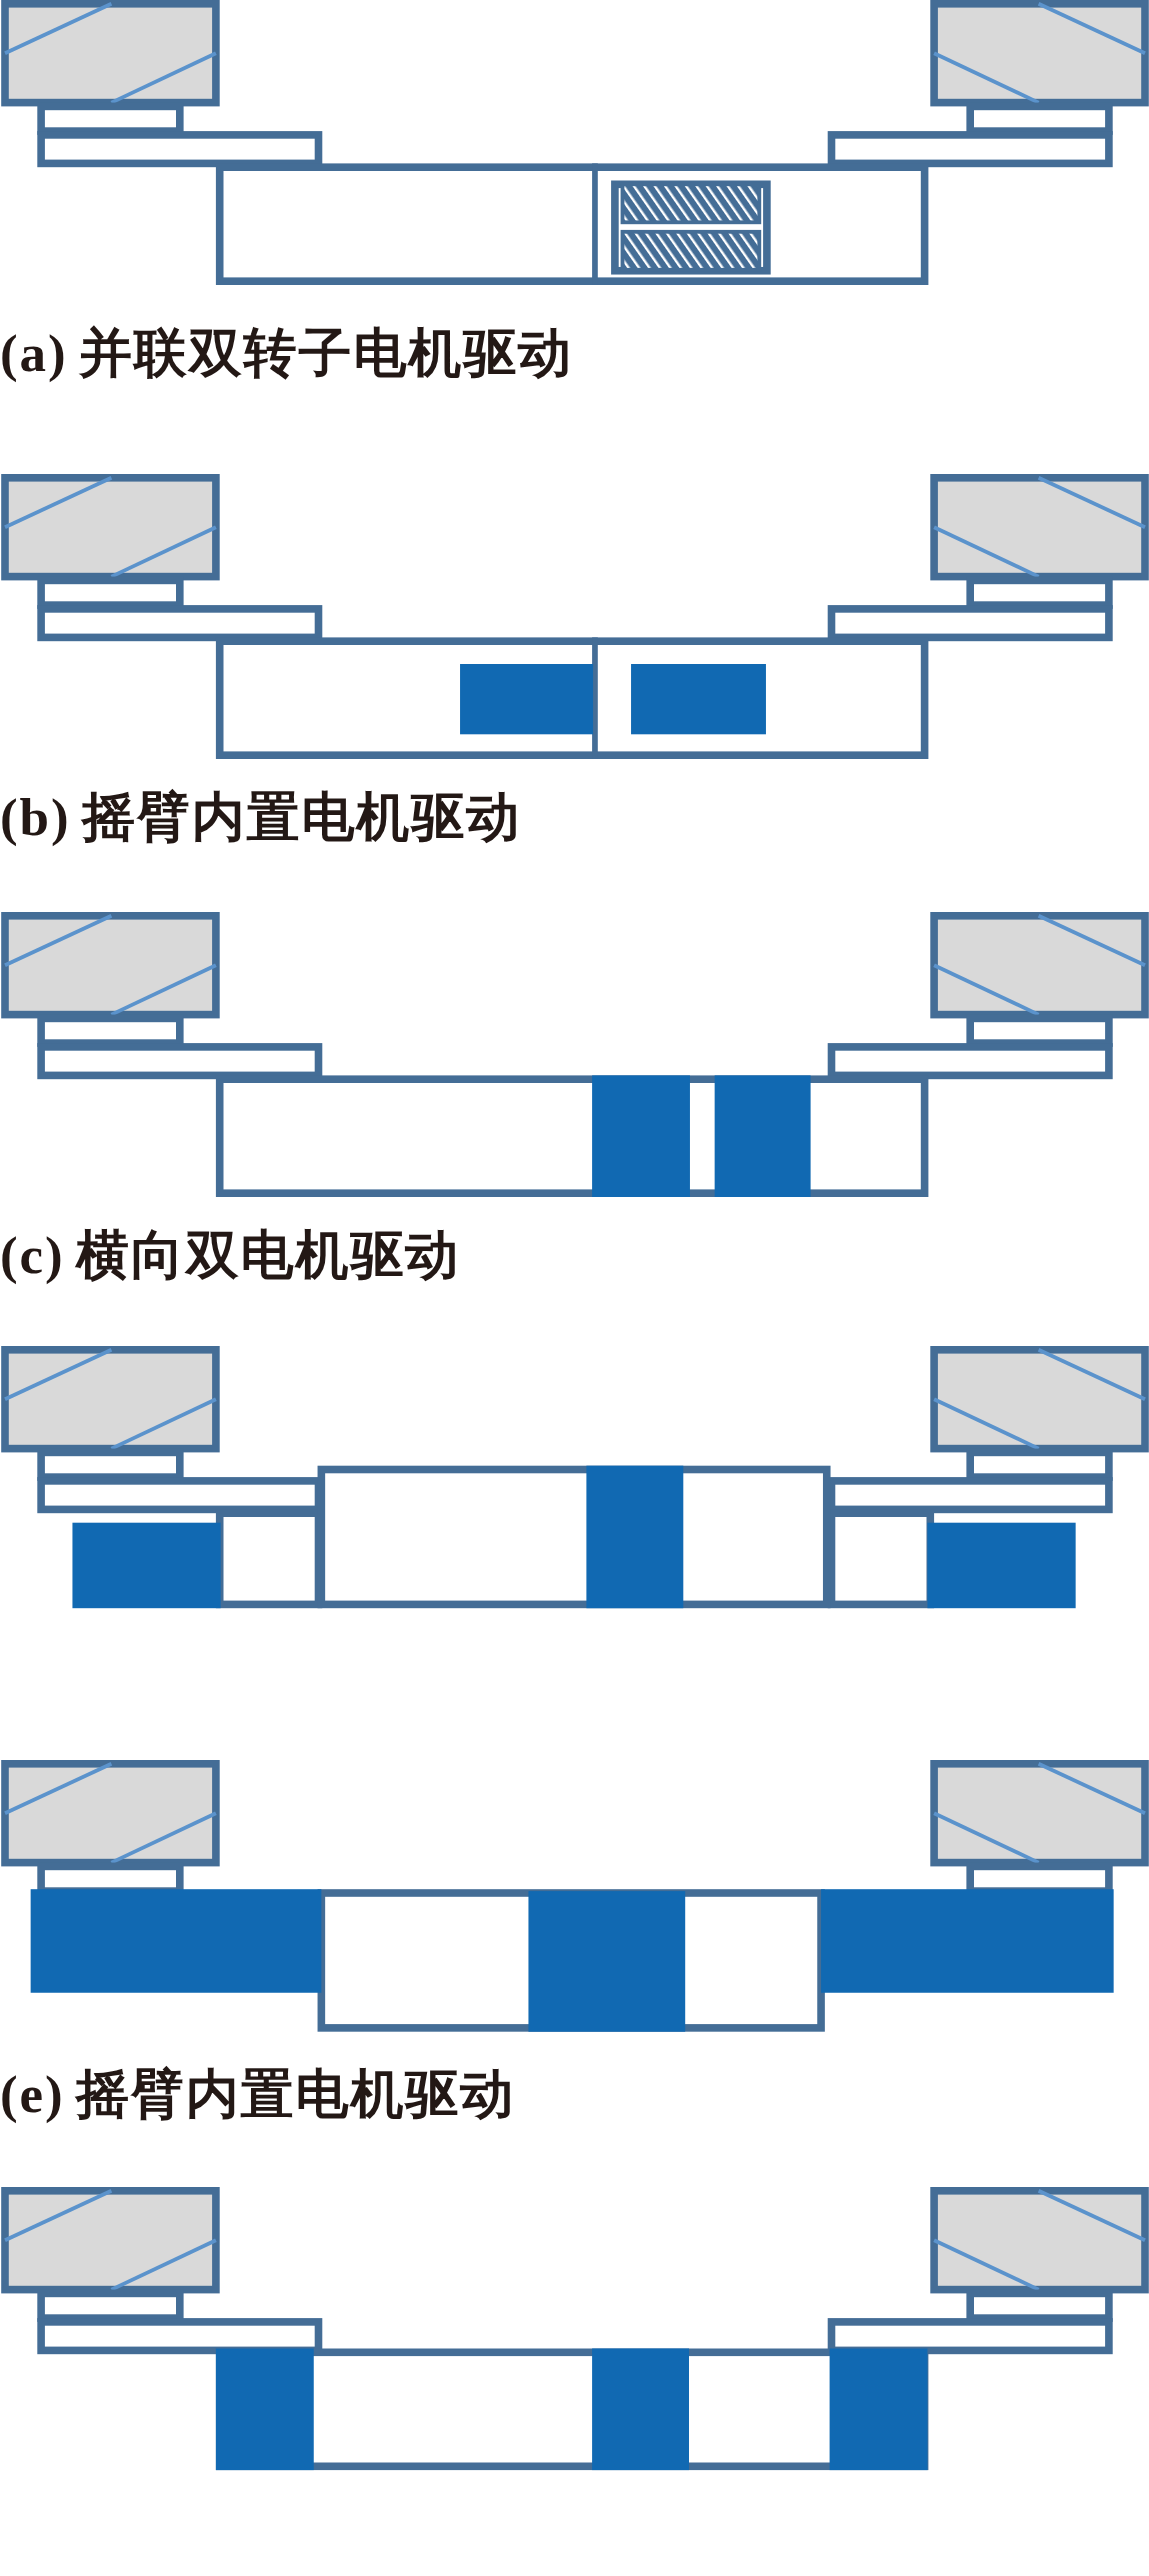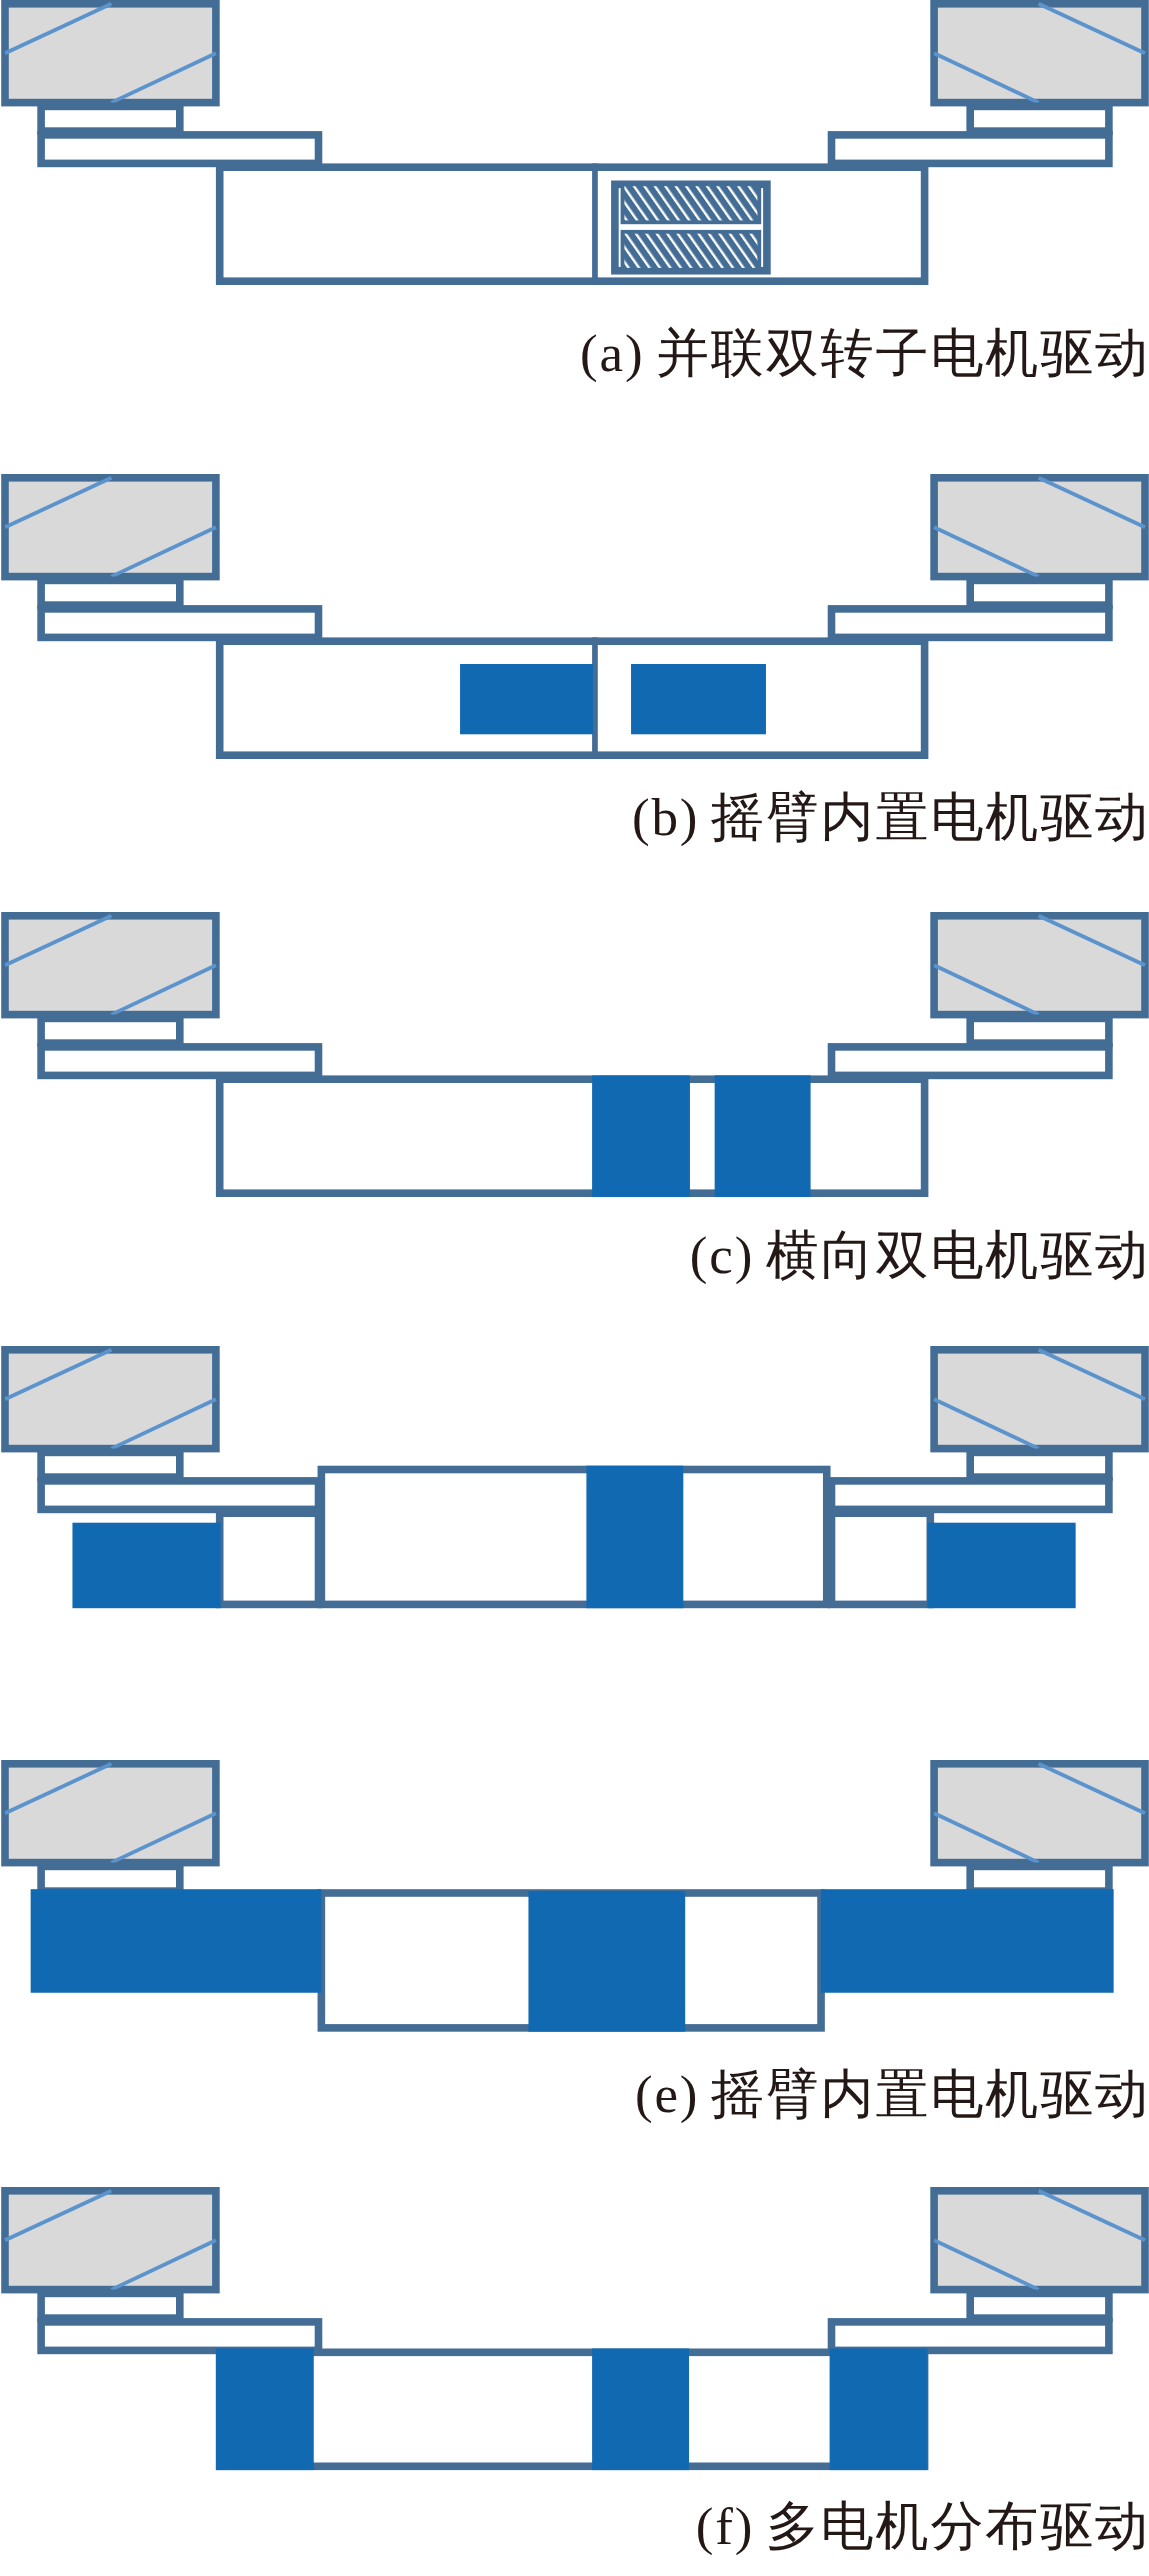--- a/index.html
+++ b/index.html
@@ -1,23 +1,24 @@
 <!DOCTYPE html>
 <html style="font-size:15px"><head>
 <meta charset="utf-8">
 <style>
   html, body { margin: 0; padding: 0; background: #ffffff; }
   body { width: 1150px; height: 2576px; position: relative; overflow: hidden; }
   .panel { position: absolute; left: 0; width: 1150px; height: 438px; }
   .panel svg { position: absolute; left: 0; top: 0; width: 1150px; height: 285px; overflow: visible; }
   .caption {
-    position: absolute; left: 0; width: 1150px; text-align: right;
+    position: absolute; left: 0; width: 1150px; text-align: left;
     font-family: "DejaVu Serif", "Liberation Serif", serif;
     font-size: 53px; line-height: 67px; color: #231815; white-space: nowrap;
     letter-spacing: 1.9px;
+    font-weight: bold;
   }
   .caption .tag { font-family: "Liberation Serif", serif; margin-right: 11.4px; }
 </style>
 </head>
 <body>
 
 <div id="figure">
 
   <div class="panel" style="top:0px">
     <svg viewBox="0 0 1208 300">
@@ -142,19 +143,16 @@
         <line x1="982" y1="56" x2="1092" y2="108" stroke="#5b93cc" stroke-width="4"></line>
         <rect x="42" y="112" width="146" height="26" fill="#ffffff" stroke="#446d96" stroke-width="8"></rect>
         <rect x="1020" y="112" width="146" height="26" fill="#ffffff" stroke="#446d96" stroke-width="8"></rect>
         <rect x="42" y="142" width="292" height="30" fill="#ffffff" stroke="#446d96" stroke-width="8"></rect>
         <rect x="874" y="142" width="292" height="30" fill="#ffffff" stroke="#446d96" stroke-width="8"></rect>
         <rect x="230" y="174" width="742" height="120" fill="#ffffff" stroke="#446d96" stroke-width="8"></rect>
         <rect x="226" y="170" width="103" height="128" fill="#1169b2"></rect>
         <rect x="622" y="170" width="102" height="128" fill="#1169b2"></rect>
         <rect x="872" y="170" width="103" height="128" fill="#1169b2"></rect>
       </svg>
-    <div class="caption" style="top:305px">
-      <span class="tag">(f)</span><span>多电机分布驱动</span>
-    </div>
   </div>
 
 </div>
 
 
 </body></html>

